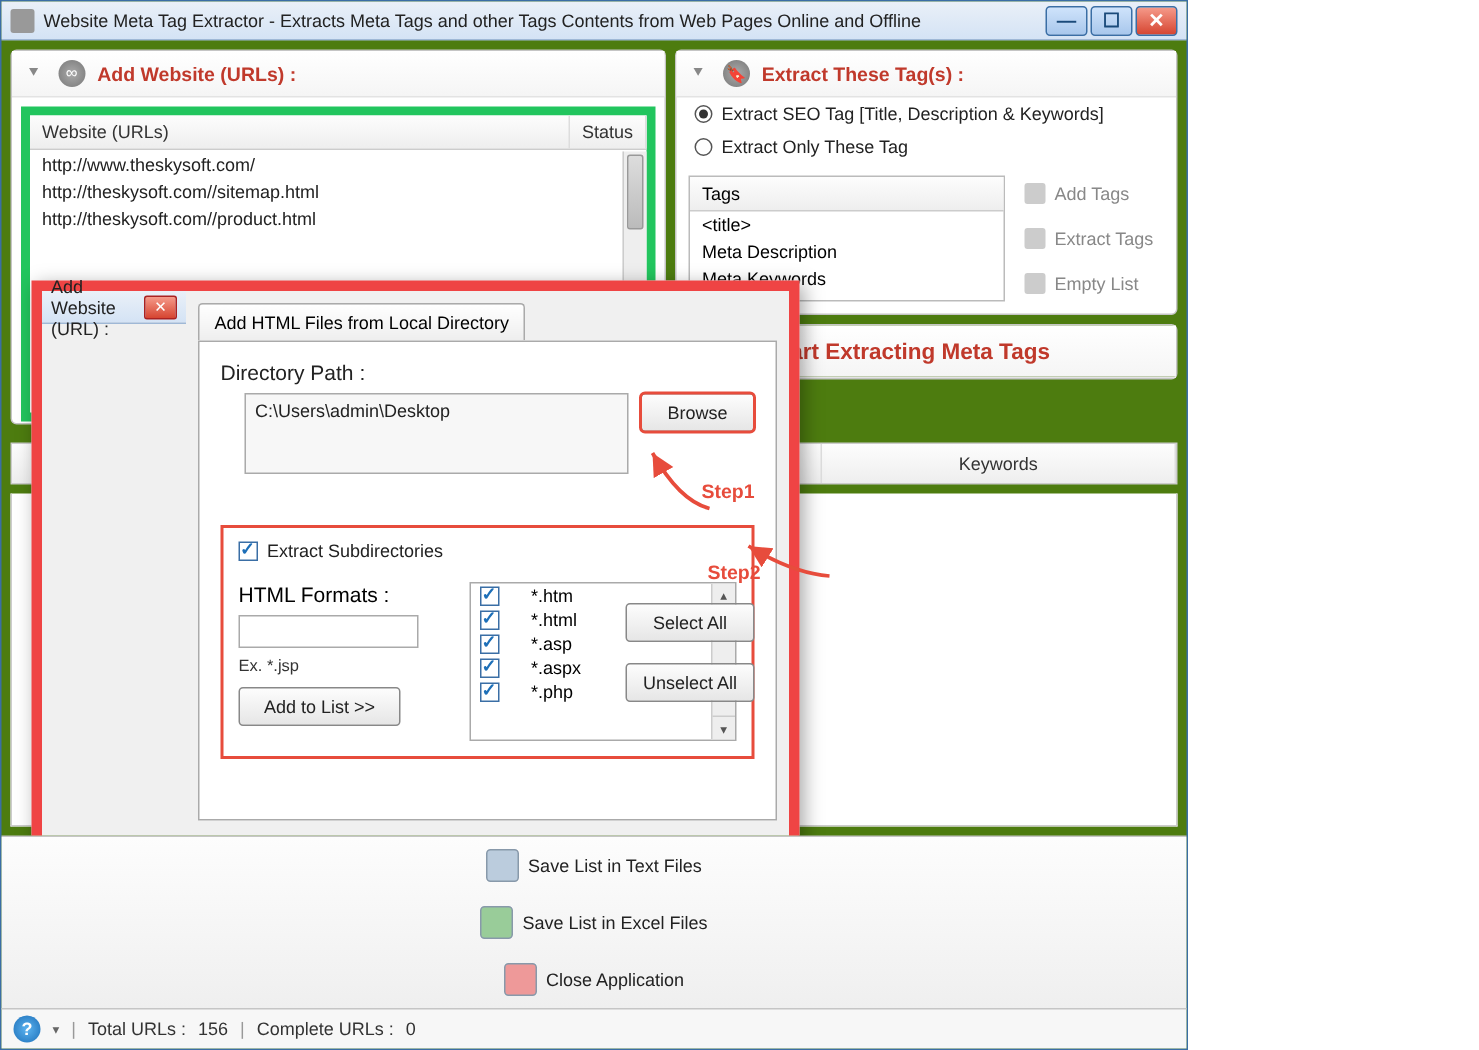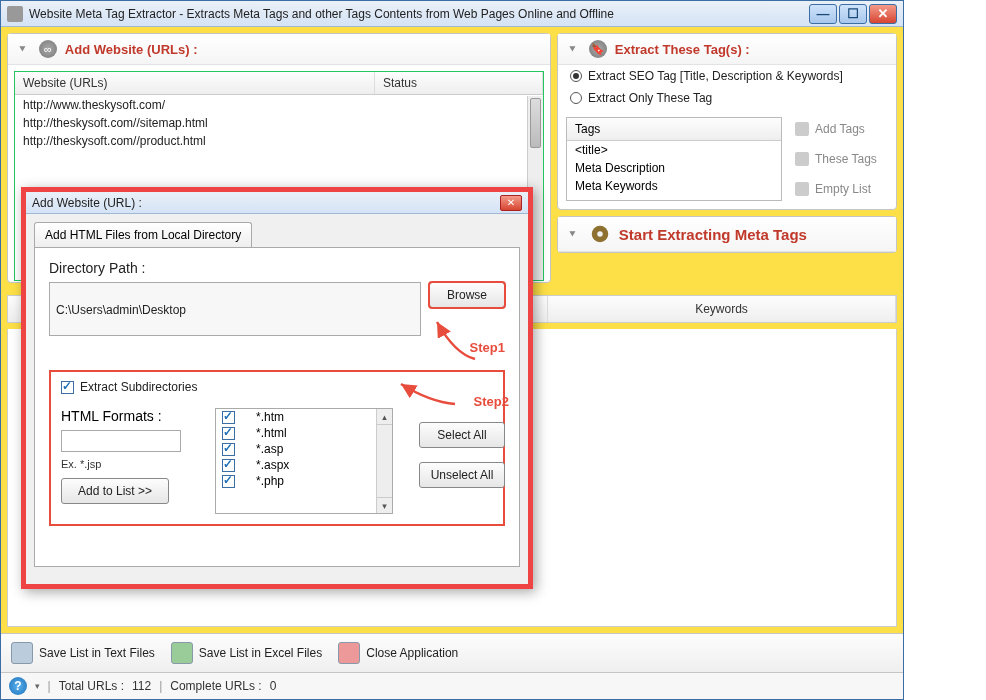--- a/index.html
+++ b/index.html
@@ -1,37 +1,37 @@
 <!DOCTYPE html>
 <html><head>
 <meta charset="utf-8">
 <style>
 * { box-sizing: border-box; font-family: "Segoe UI", Tahoma, sans-serif; font-size: 12px; }
 body { margin: 0; padding: 0; background: #fff; }
 
-.window { width: 904px; height: 700px; border: 1px solid #3a6ea5; background: #fde047; display: flex; flex-direction: column; position: relative; }
+.window { width: 792px; height: 700px; border: 1px solid #3a6ea5; background: #4d7c0f; display: flex; flex-direction: column; position: relative; }
 .titlebar { height: 26px; background: linear-gradient(#eaf0f8, #d4e3f5); display: flex; align-items: center; padding: 0 6px; border-bottom: 1px solid #9fb8d6; }
 .titlebar .icon { width: 16px; height: 16px; background: #999; margin-right: 6px; border-radius: 2px; }
 .titlebar .title { flex: 1; color: #222; }
 .win-controls { display: flex; gap: 2px; }
 .win-btn { width: 28px; height: 20px; border: 1px solid #3a6ea5; border-radius: 3px; display: flex; align-items: center; justify-content: center; background: linear-gradient(#cfe3fb,#a8c7ec); color:#1a4a7a; font-weight:bold; font-size:13px; cursor:pointer;}
 .win-btn.close { background: linear-gradient(#f59a8a,#d64531); color:#fff; }
 
 .content { flex: 1; display: flex; flex-direction: column; padding: 6px; gap: 6px; position: relative; overflow: hidden; }
 .top-row { display: flex; gap: 6px; }
 .left-col { flex: 1; display: flex; flex-direction: column; }
 .right-col { width: 340px; display: flex; flex-direction: column; gap: 6px; }
 
 .panel { border: 1px solid #c5c5c5; border-radius: 4px; background: #fff; }
 .panel-header { display: flex; align-items: center; gap: 8px; padding: 6px 10px; border-bottom: 1px solid #e3e3e3; background: linear-gradient(#fff,#f5f5f5); }
 .panel-header .hdr-icon { width: 18px; height: 18px; border-radius: 9px; background: radial-gradient(#aaa,#777); display:flex;align-items:center;justify-content:center;color:#fff;font-size:11px; }
 .panel-header .hdr-title { color: #c0392b; font-weight: bold; font-size: 13px; }
 .panel-header .chev { color:#888; font-size:11px; margin-right:4px; }
 
-.list-box { border: 1px solid #22c55e; margin: 6px; height: 210px; position: relative; }
+.list-box { border: 6px solid #22c55e; margin: 6px; height: 210px; position: relative; }
 .list-head { display: flex; background: linear-gradient(#fdfdfd,#eee); border-bottom: 1px solid #ccc; }
 .list-head .col { padding: 4px 8px; border-right: 1px solid #ddd; color:#333; }
 .list-head .c1 { width: 360px; }
 .list-head .c2 { flex:1; }
 .list-body { position: absolute; top: 24px; left:0; right:16px; bottom:0; overflow:hidden; }
 .list-body .row { padding: 2px 8px; color:#222; }
 .scrollbar-v { position:absolute; right:0; top:24px; bottom:0; width:16px; background:#eee; border-left:1px solid #ccc; }
 .scrollbar-v .thumb { position:absolute; left:2px; right:2px; top:2px; height:50px; background:linear-gradient(#ddd,#bbb); border:1px solid #999; border-radius:2px; }
 
 .radio-row { display:flex; align-items:center; gap:6px; padding:4px 12px; color:#222; }
@@ -43,41 +43,41 @@
 .tags-list .thead { background:linear-gradient(#fdfdfd,#eee); border-bottom:1px solid #ccc; padding:4px 8px; }
 .tags-list .tcell { padding:2px 8px; }
 .tag-btns { width:100px; display:flex; flex-direction:column; gap:6px; }
 .flat-btn { display:flex; align-items:center; gap:6px; padding:4px 6px; color:#888; border:1px solid transparent; border-radius:3px; cursor:pointer; }
 .flat-btn .fi { width:14px; height:14px; background:#ccc; border-radius:2px; display:inline-block; }
 .start-title { color:#c0392b; font-weight:bold; font-size:15px; }
 
 .results-head { margin-top:6px; border:1px solid #ccc; background:linear-gradient(#fdfdfd,#eee); display:flex; }
 .results-head .rcol { flex:1; text-align:center; padding:6px; border-right:1px solid #ddd; color:#333; }
 
-.bottom-toolbar { display:flex; align-items:center; gap:16px; padding:8px 10px; border-top:1px solid #c5c5c5; background:linear-gradient(#fdfdfd,#efefef); }
+.bottom-toolbar { display:flex; align-items:center; gap:16px; padding:8px 10px; border-top:1px solid #c5c5c5; background:linear-gradient(#fdfdfd,#efefef);flex-direction:column; }
 .tool-btn { display:flex; align-items:center; gap:6px; color:#222; cursor:pointer; }
 .tool-btn .ticon { width:22px; height:22px; background:#bcd; border:1px solid #89a; border-radius:3px; display:inline-block; }
 
 .statusbar { display:flex; align-items:center; gap:8px; padding:4px 8px; border-top:1px solid #c5c5c5; background:#f7f7f7; color:#333; }
 .status-help { width:18px; height:18px; border-radius:50%; background:radial-gradient(#5bb3f0,#1d6fb8); color:#fff; display:flex; align-items:center; justify-content:center; font-weight:bold; }
 .sep { color:#999; }
 .dd { font-size:9px; color:#666; }
 
 
-.modal { position:absolute; left:20px; top:160px; width:512px; height:402px; border:5px solid #ef4444; background:#f0f0f0; box-shadow: 3px 3px 12px rgba(0,0,0,0.35); display:flex; flex-direction:column; z-index:10; }
+.modal { position:absolute; left:20px; top:160px; width:512px; height:402px; border:7px solid #ef4444; background:#f0f0f0; box-shadow: 3px 3px 12px rgba(0,0,0,0.35); display:flex; flex-direction:row; z-index:10; }
 .modal-titlebar { height:22px; background:linear-gradient(#eaf0f8,#d4e3f5); display:flex; align-items:center; padding:0 6px; border-bottom:1px solid #9fb8d6; }
 .modal-titlebar .mtitle { flex:1; color:#222; }
 .modal-close { width:22px; height:16px; background:linear-gradient(#f59a8a,#d64531); color:#fff; border:1px solid #a22; border-radius:2px; display:flex; align-items:center; justify-content:center; font-size:10px; cursor:pointer; }
 .modal-body { flex:1; padding:8px; position:relative; }
 .tab-header { display:flex; }
 .tab { padding:5px 10px; border:1px solid #aaa; border-bottom:none; background:linear-gradient(#fff,#eee); border-radius:3px 3px 0 0; }
 .tab-page { border:1px solid #aaa; background:#fff; padding:10px 14px 14px 14px; height:320px; position:relative; }
 .sec-label { font-size:14px; color:#222; margin-bottom:6px; margin-top:2px; }
 .dir-box { display:flex; gap:8px; align-items:flex-start; }
-.dir-input { flex:1; height:54px; border:1px solid #aaa; background:#f7f7f7; padding:20px 6px; color:#222; }
+.dir-input { flex:1; height:54px; border:1px solid #aaa; background:#f7f7f7; padding:4px 6px; color:#222;margin-left:16px; }
 .push-btn { min-width:76px; height:26px; border:1px solid #888; border-radius:3px; background:linear-gradient(#fdfdfd,#e6e6e6); cursor:pointer; display:flex; align-items:center; justify-content:center; padding:0 10px; color:#222; }
 .push-btn.red-outline { outline:2px solid #e74c3c; outline-offset:-1px; }
 
 .sub-area { border:2px solid #e74c3c; padding:8px 10px 10px 10px; margin-top:34px; position:relative; }
 .check-row { display:flex; align-items:center; gap:6px; color:#222; }
 .check { width:13px; height:13px; border:1px solid #3a6ea5; background:#fff; position:relative; }
 .check.checked::after { content:"✓"; position:absolute; left:0; top:-3px; color:#1d6fb8; font-size:12px; font-weight:bold; }
 .formats-row { display:flex; gap:14px; margin-top:14px; align-items:flex-start; }
 .fmt-left { width:140px; }
 .fmt-label { font-size:14px; margin-bottom:6px; }
@@ -162,21 +162,21 @@
               <div class="tcell">Meta Description</div>
               <div class="tcell">Meta Keywords</div>
             </div>
             <div class="tag-btns">
               <div class="flat-btn">
                   <span class="fi"></span>
                   <span>Add Tags</span>
                 </div>
               <div class="flat-btn">
                   <span class="fi"></span>
-                  <span>These Tags</span>
+                  <span>Extract Tags</span>
                 </div>
               <div class="flat-btn">
                   <span class="fi"></span>
                   <span>Empty List</span>
                 </div>
             </div>
           </div>
         </div>
 
         <div class="panel start-panel">
@@ -308,19 +308,19 @@
         <span class="ticon" style="background:#e99;"></span>
         <span>Close Application</span>
       </div>
   </div>
 
   <div class="statusbar">
     <span class="status-help">?</span>
     <span class="dd">▾</span>
     <span class="sep">|</span>
     <span>Total URLs :</span>
-    <span>112</span>
+    <span>156</span>
     <span class="sep">|</span>
     <span>Complete URLs :</span>
     <span>0</span>
   </div>
 
 </div>
 
 </body></html>

